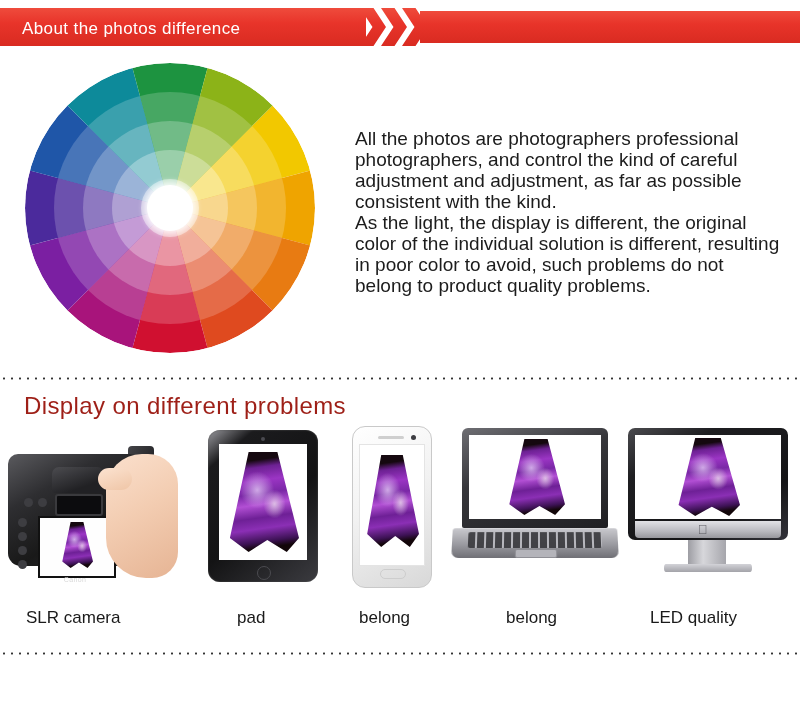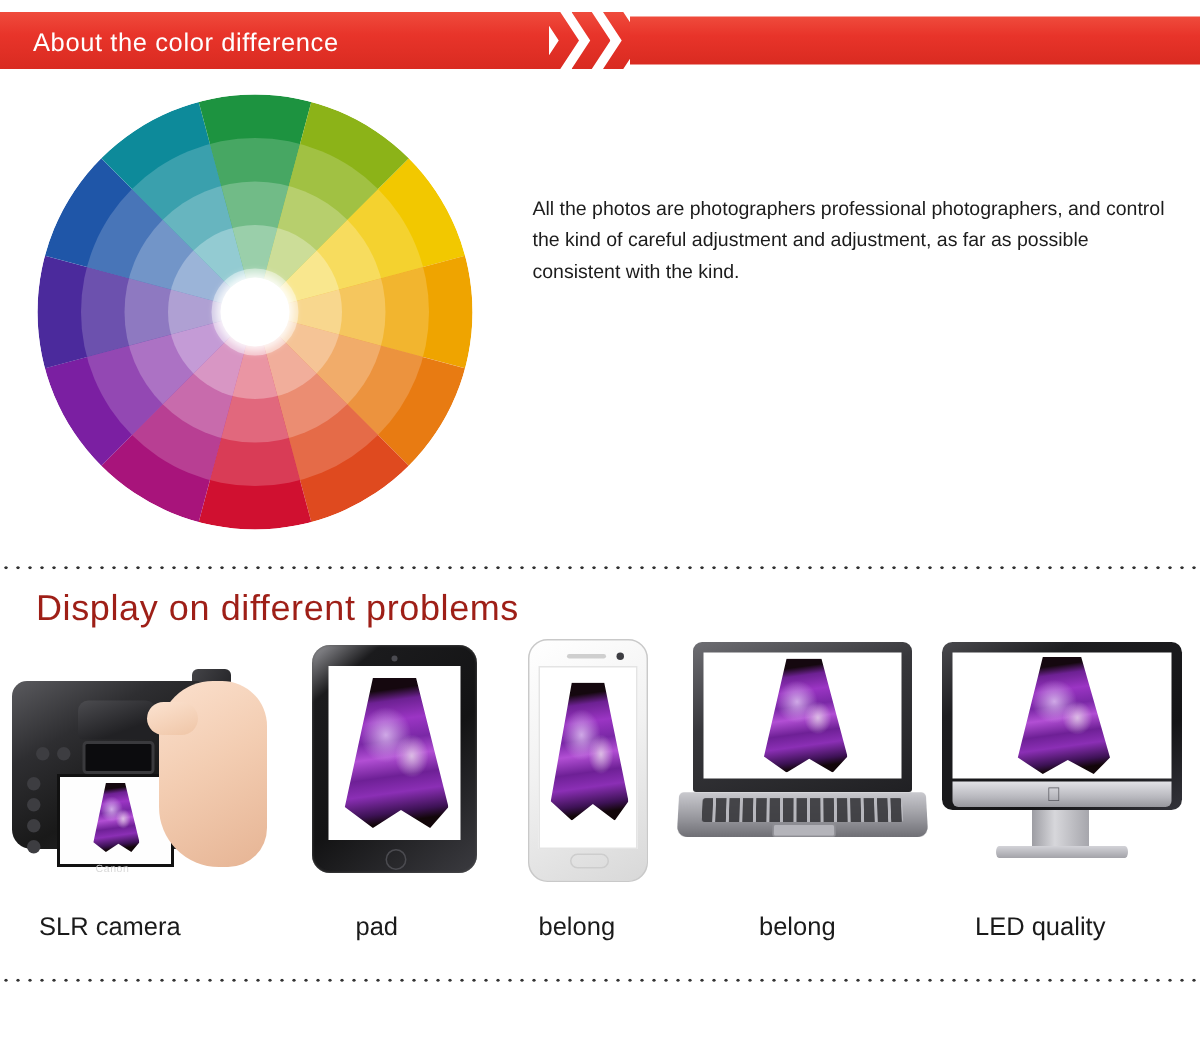--- a/index.html
+++ b/index.html
@@ -95,21 +95,21 @@
   }
   #aberration-title {
     font-size: 24px;
     color: #a8201a;
     letter-spacing: 1.6px;
     margin: 0 0 22px 0;
     font-weight: normal;
     white-space: nowrap;
   }
   .aberration-para {
-    font-size: 13px;
+    font-size: 19px;
     line-height: 21px;
     color: #1c1c1c;
     margin: 0;
   }
 
   
   .dotted-divider {
     position: absolute;
     left: 0;
     width: 800px;
@@ -435,21 +435,21 @@
 </style>
 </head>
 <body>
 
 <div id="banner">
   <div id="banner-bar-left"></div>
   <div class="chev" id="chev-1"></div>
   <div class="chev" id="chev-2"></div>
   <div class="chev" id="chev-3"></div>
   <div id="banner-bar-right"></div>
-  <div id="banner-title">About the color difference</div>
+  <div id="banner-title">About the photos difference</div>
 </div>
 
 <div id="color-wheel-wrap">
   <div id="color-wheel">
       <div class="ring" style="width: 290px; height: 290px; left: 0px; top: 0px;">
         <div class="seg" style="background: rgb(242, 200, 0); transform: rotate(-105deg) skewY(60deg);"></div>
         <div class="seg" style="background: rgb(239, 164, 0); transform: rotate(-75deg) skewY(60deg);"></div>
         <div class="seg" style="background: rgb(232, 123, 18); transform: rotate(-45deg) skewY(60deg);"></div>
         <div class="seg" style="background: rgb(223, 74, 31); transform: rotate(-15deg) skewY(60deg);"></div>
         <div class="seg" style="background: rgb(208, 16, 48); transform: rotate(15deg) skewY(60deg);"></div>
@@ -516,20 +516,21 @@
         <div class="seg" style="background: rgb(192, 225, 229); transform: rotate(165deg) skewY(60deg);"></div>
         <div class="seg" style="background: rgb(196, 227, 205); transform: rotate(195deg) skewY(60deg);"></div>
         <div class="seg" style="background: rgb(225, 235, 195); transform: rotate(225deg) skewY(60deg);"></div>
       </div>
     </div>
   <div id="wheel-core"></div>
 </div>
 
 <div id="aberration-block">
   <p class="aberration-para">All the photos are photographers professional photographers, and control the kind of careful adjustment and adjustment, as far as possible consistent with the kind.</p>
+  <p class="aberration-para">As the light, the display is different, the original color of the individual solution is different, resulting in poor color to avoid, such problems do not belong to product quality problems.</p>
 </div>
 
 <div class="dotted-divider" id="divider-top"></div>
 
 <h2 id="devices-title">Display on different problems</h2>
 
 <div id="devices-row">
 
   <div class="device" id="device-slr">
     <div class="slr-lens"></div>

